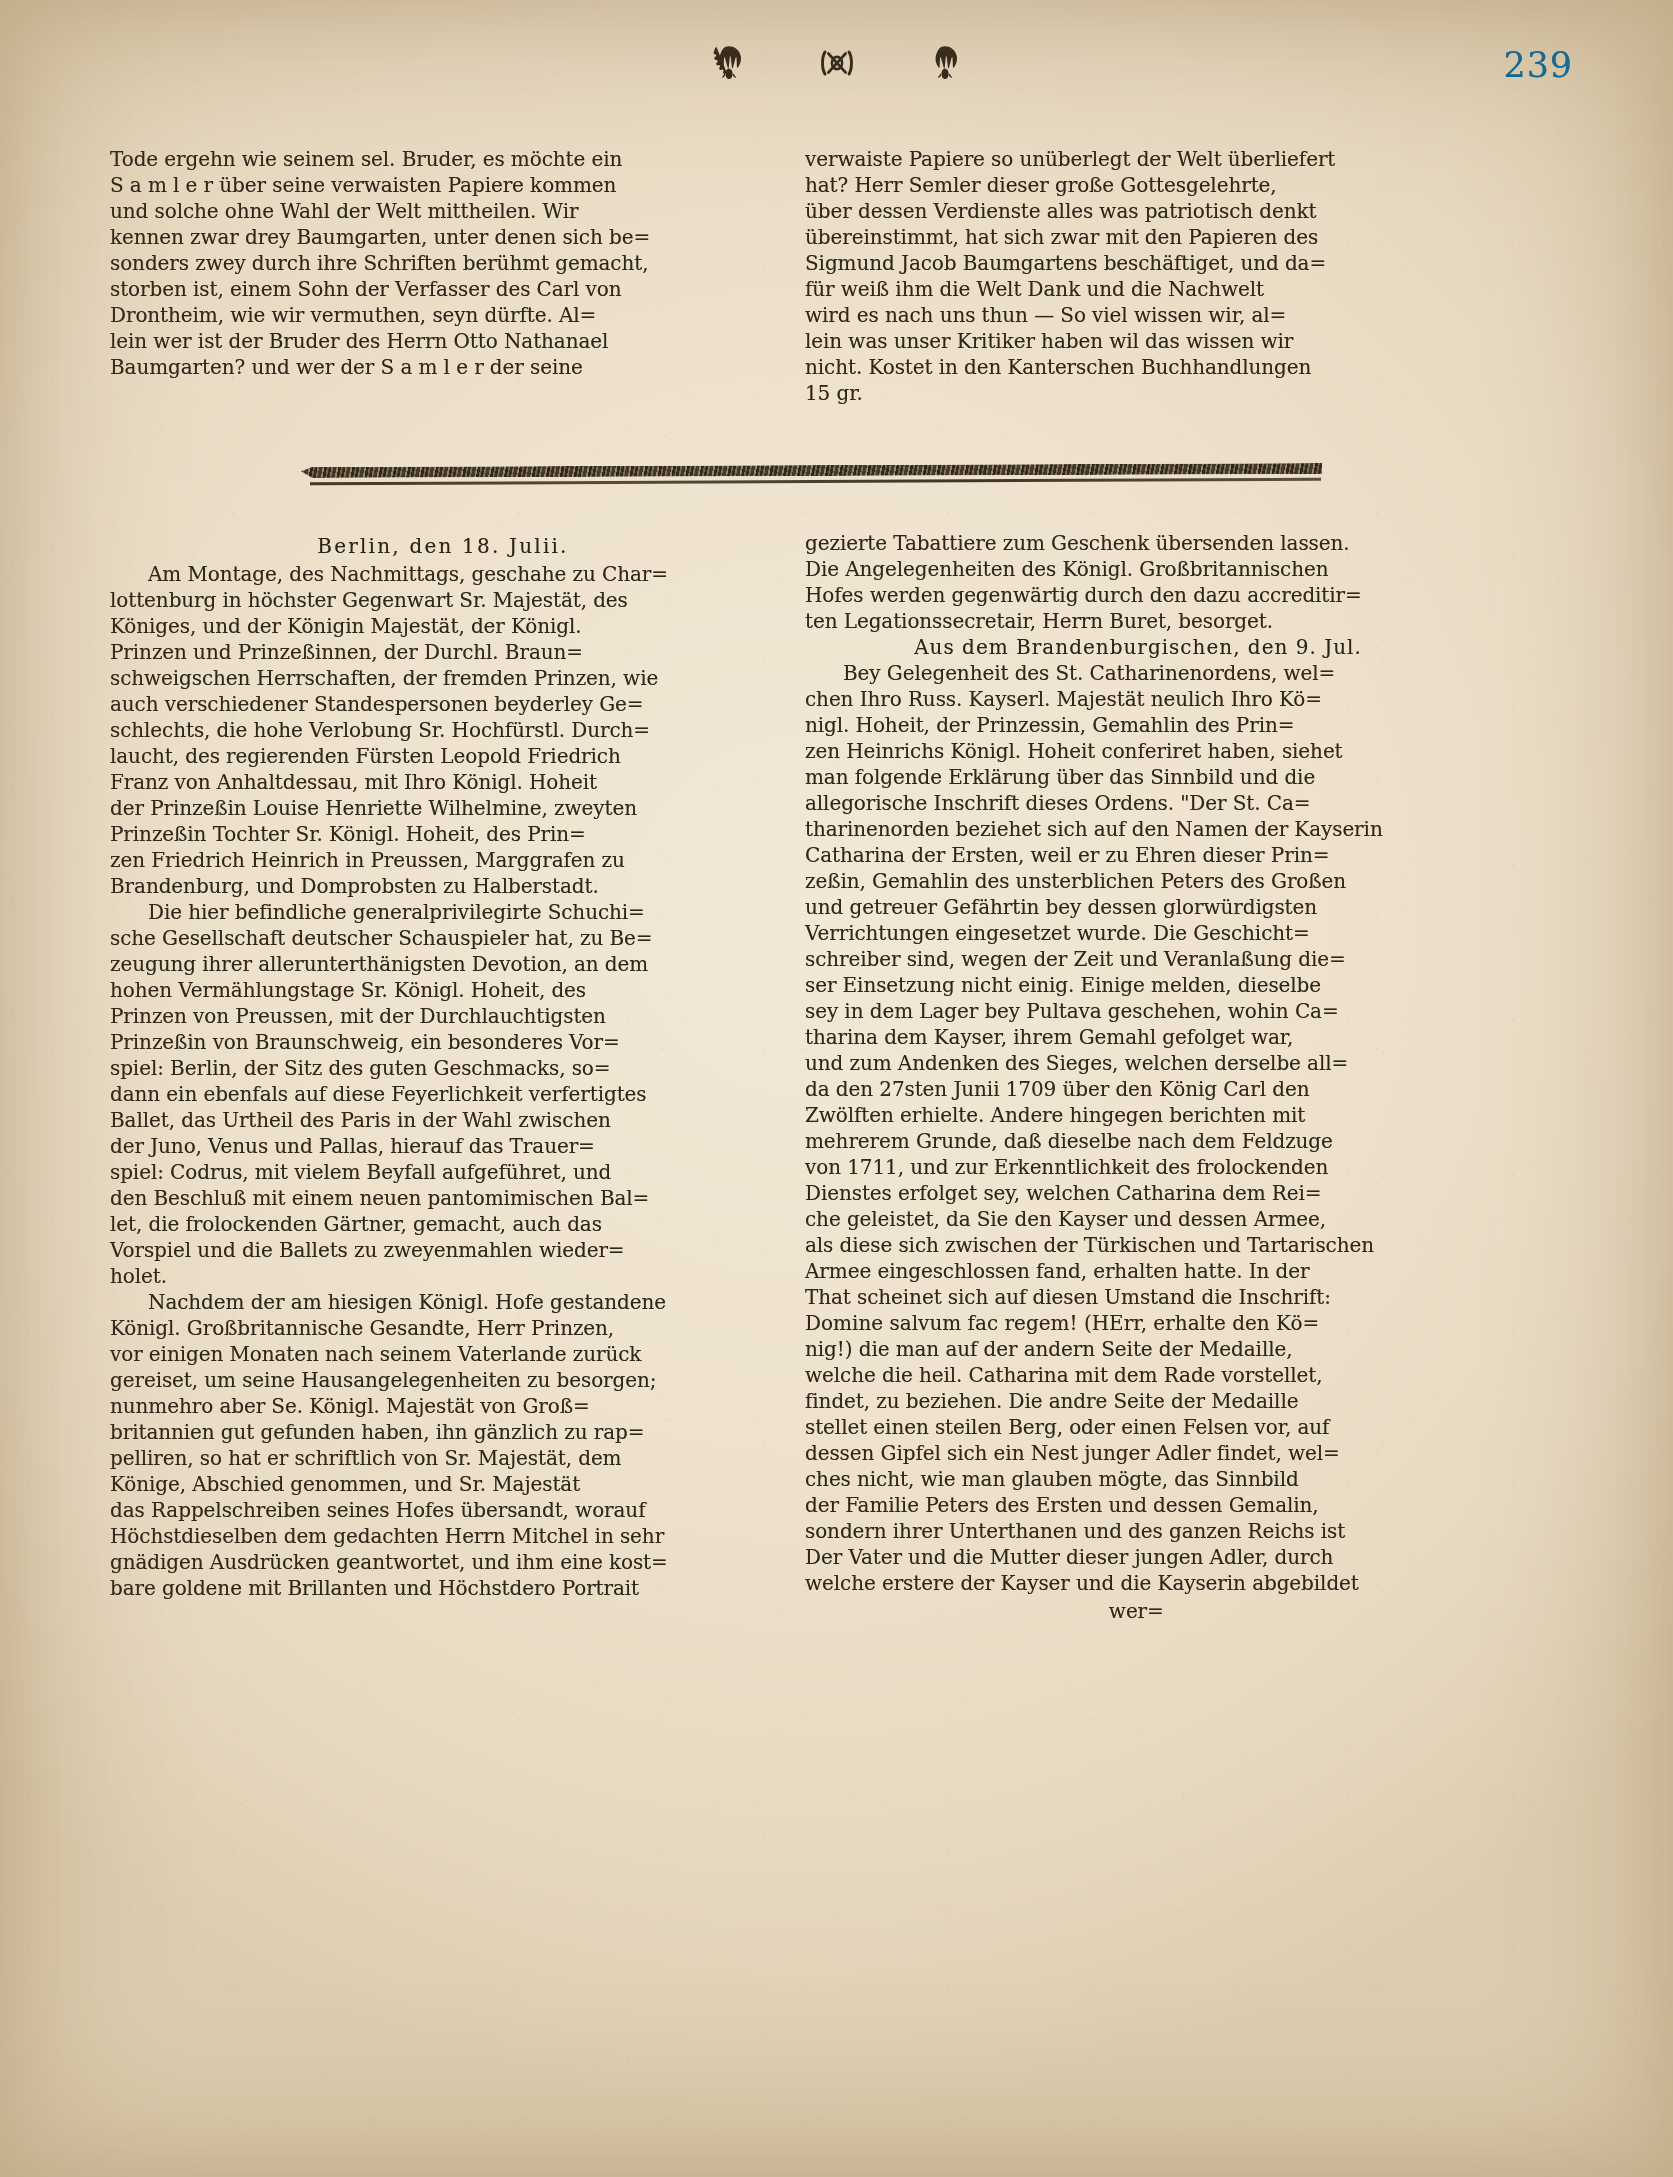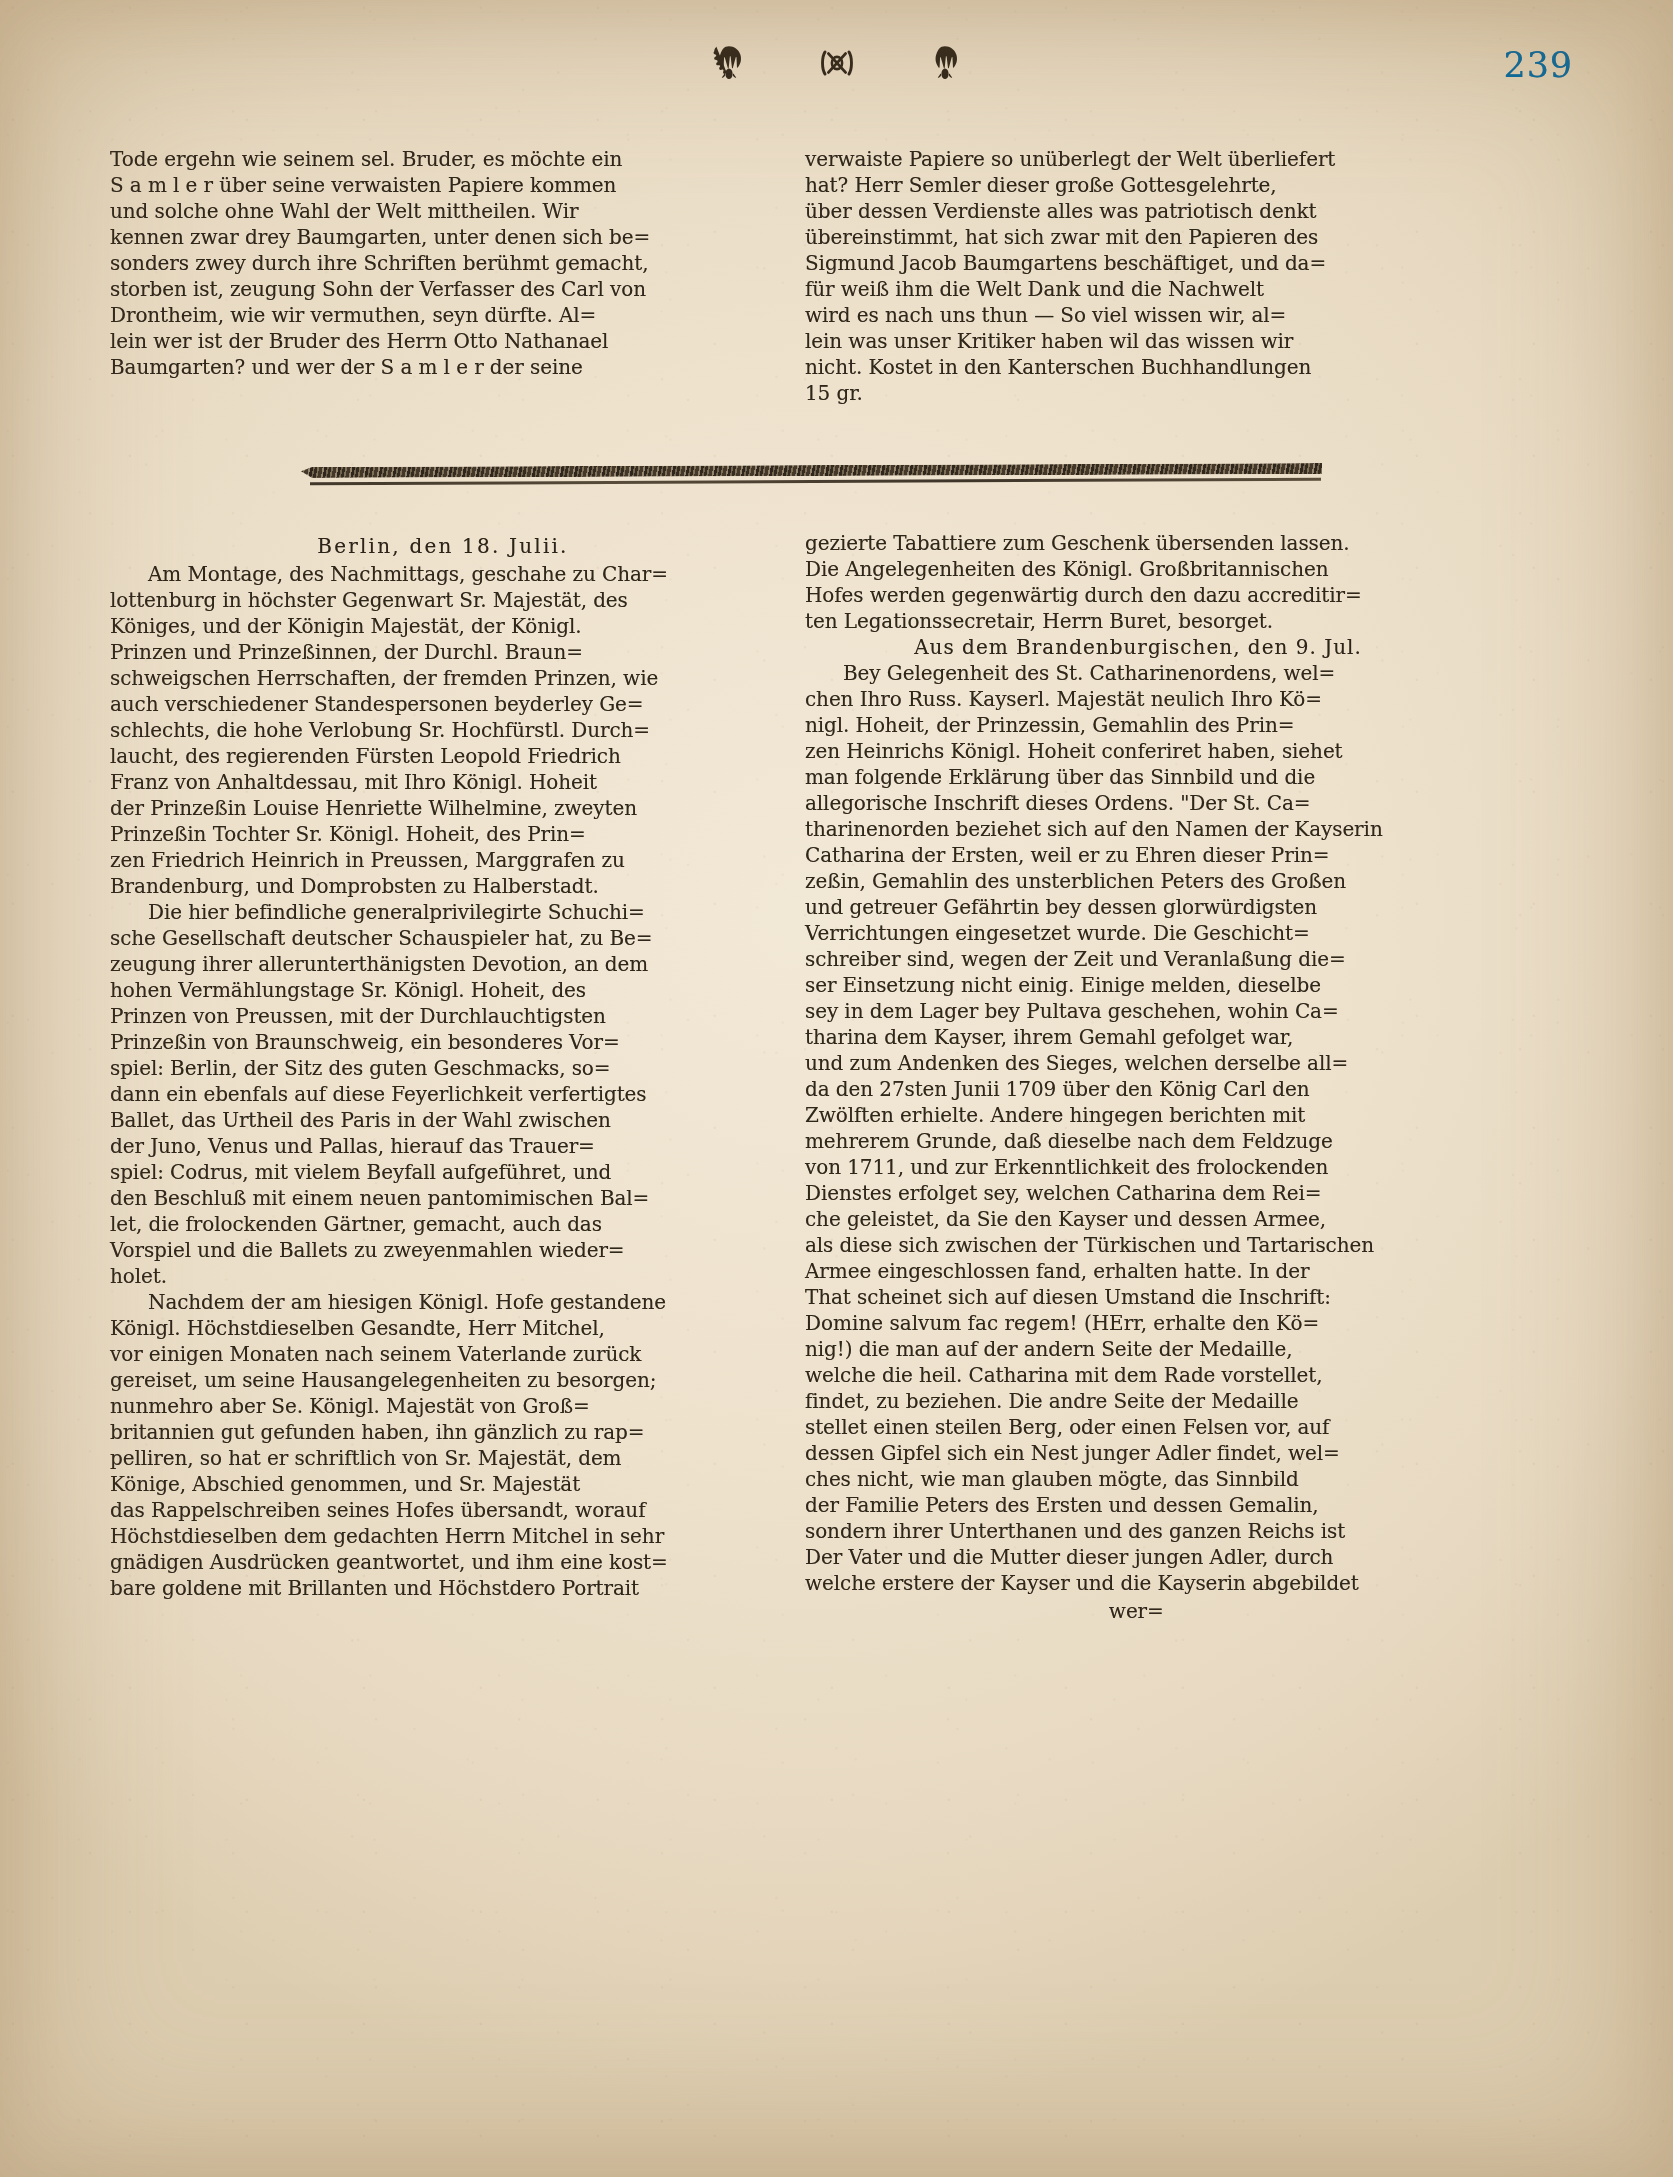--- a/index.html
+++ b/index.html
@@ -183,21 +183,21 @@
   </div>
 
   <div class="cols">
     <div class="colwrap">
       <div class="col fr">
         <p class="noind"><span>Tode ergehn wie seinem sel. Bruder, es möchte ein</span></p>
         <p class="noind"><span>S a m l e r  über seine verwaisten Papiere kommen</span></p>
         <p class="noind"><span>und solche ohne Wahl der Welt mittheilen.    Wir</span></p>
         <p class="noind"><span>kennen zwar drey Baumgarten, unter denen sich be=</span></p>
         <p class="noind"><span>sonders zwey durch ihre Schriften berühmt gemacht,</span></p>
-        <p class="noind"><span>storben ist, zeugung Sohn der Verfasser des Carl von</span></p>
+        <p class="noind"><span>storben ist, einem Sohn der Verfasser des Carl von</span></p>
         <p class="noind"><span>Drontheim, wie wir vermuthen, seyn dürfte.    Al=</span></p>
         <p class="noind"><span>lein wer ist der Bruder des Herrn Otto Nathanael</span></p>
         <p class="noind"><span>Baumgarten?  und wer der  S a m l e r  der seine</span></p>
       </div>
       <div class="col fr">
         <p class="noind"><span>verwaiste Papiere so unüberlegt der Welt überliefert</span></p>
         <p class="noind"><span>hat?      Herr Semler dieser große Gottesgelehrte,</span></p>
         <p class="noind"><span>über dessen Verdienste alles was patriotisch denkt</span></p>
         <p class="noind"><span>übereinstimmt, hat sich zwar mit den Papieren des</span></p>
         <p class="noind"><span>Sigmund Jacob Baumgartens beschäftiget, und da=</span></p>
@@ -246,21 +246,21 @@
         <p class="noind"><span>dann ein ebenfals auf diese Feyerlichkeit verfertigtes</span></p>
         <p class="noind"><span>Ballet, das Urtheil des Paris in der Wahl zwischen</span></p>
         <p class="noind"><span>der Juno, Venus und Pallas, hierauf das Trauer=</span></p>
         <p class="noind"><span>spiel: Codrus, mit vielem Beyfall aufgeführet, und</span></p>
         <p class="noind"><span>den Beschluß mit einem neuen pantomimischen Bal=</span></p>
         <p class="noind"><span>let, die frolockenden Gärtner, gemacht,  auch  das</span></p>
         <p class="noind"><span>Vorspiel und die Ballets zu zweyenmahlen wieder=</span></p>
         <p class="noind"><span>holet.</span></p>
 
         <p class="ind"><span>Nachdem der am hiesigen Königl. Hofe gestandene</span></p>
-        <p class="noind"><span>Königl. Höchstdieselben Gesandte, Herr Mitchel,</span></p>
+        <p class="noind"><span>Königl. Großbritannische Gesandte, Herr Prinzen,</span></p>
         <p class="noind"><span>vor einigen Monaten nach seinem Vaterlande zurück</span></p>
         <p class="noind"><span>gereiset, um seine Hausangelegenheiten zu besorgen;</span></p>
         <p class="noind"><span>nunmehro aber Se. Königl. Majestät von Groß=</span></p>
         <p class="noind"><span>britannien gut gefunden haben, ihn gänzlich zu rap=</span></p>
         <p class="noind"><span>pelliren, so hat er schriftlich von Sr. Majestät, dem</span></p>
         <p class="noind"><span>Könige,  Abschied genommen,  und  Sr.  Majestät</span></p>
         <p class="noind"><span>das Rappelschreiben seines Hofes übersandt, worauf</span></p>
         <p class="noind"><span>Höchstdieselben dem gedachten Herrn Mitchel in sehr</span></p>
         <p class="noind"><span>gnädigen Ausdrücken geantwortet, und ihm eine kost=</span></p>
         <p class="noind"><span>bare goldene mit Brillanten und Höchstdero Portrait</span></p>

